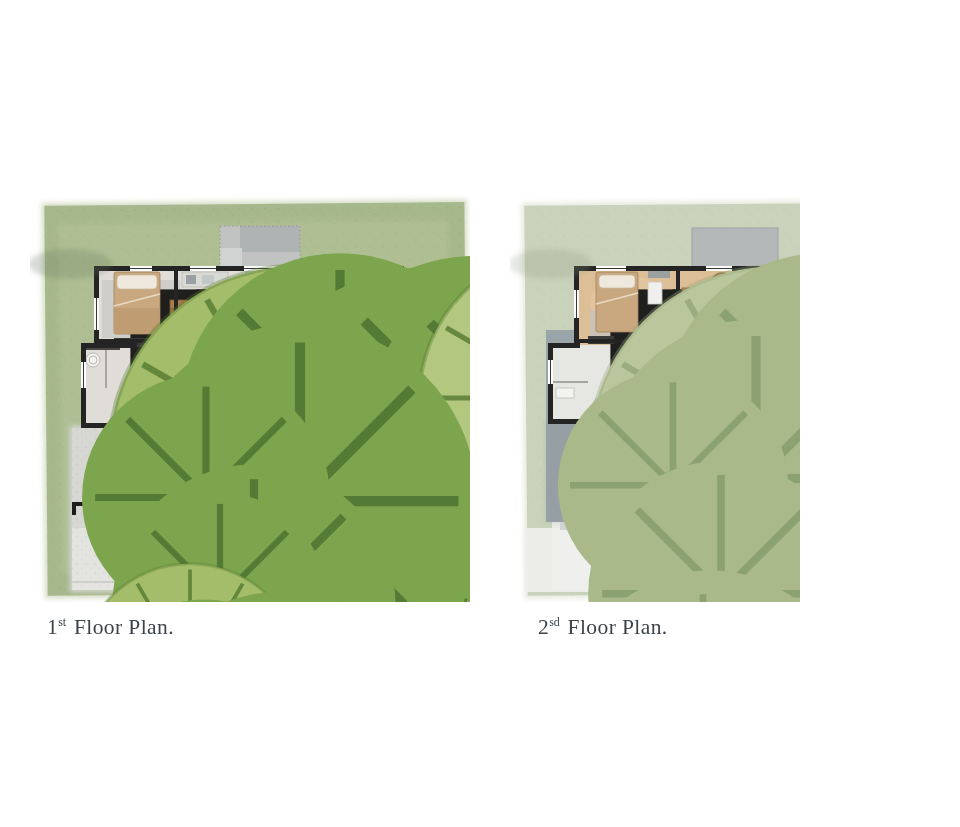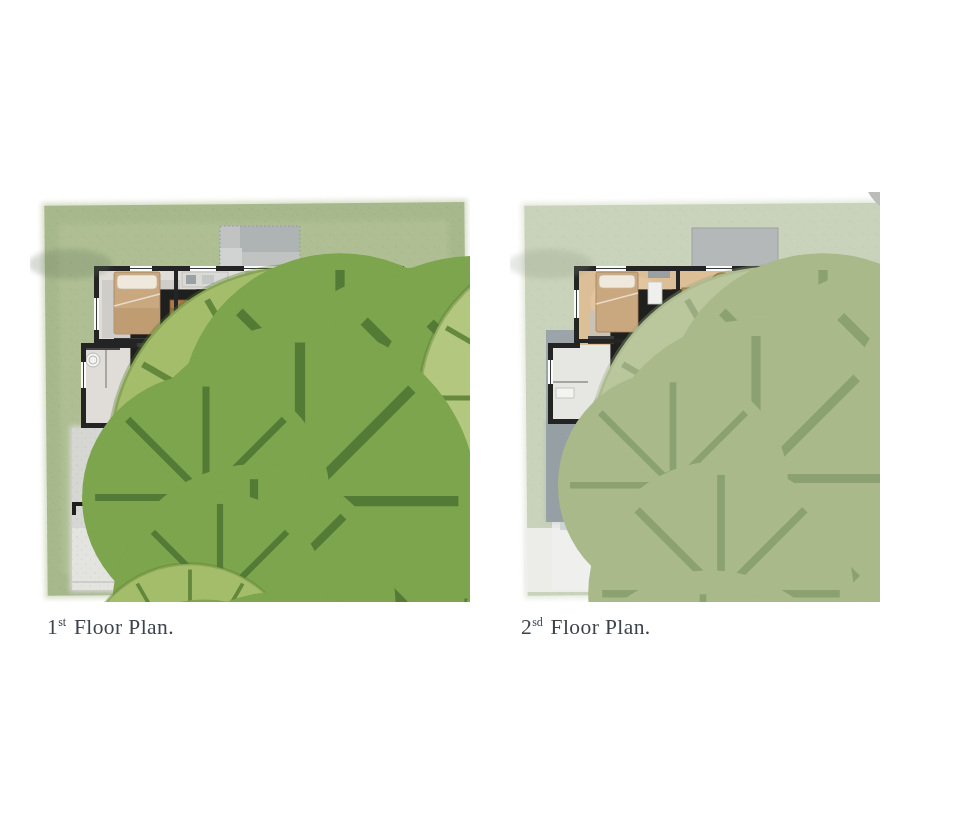--- a/index.html
+++ b/index.html
@@ -1,23 +1,23 @@
 <!DOCTYPE html>
 <html style="--label-text: #3d434b; --wall: #242424; --grass: #a7b88c; --grass-wash: #b9c6a0; --grass-faded: #c9d2ba; --grass-faded-wash: #d6decb; --drive: #d6d6d3; --drive-apron: #e4e4e1; --drive-faded: #e9eae7; --floor-gray: #e0ddd8; --floor-wood: #dcbe97; --floor-wood-dark: #c49c72; --hall-wood: #c9ae87; --wood: #a97c4b; --wood-dark: #7a5530; --bed-tan: #c9a87f; --pillow: #eee8dd; --gold: #b98f3a; --roof-gray: #9aa4a9; --terrace: #7b8287; --step-gray: #b5b9bb; --porch-gray: #c0c3c2; --entry-tile: #a4a9a9; --rug-gray: #bbbab7; --gray-bed: #9e9e9c; --white-fixture: #f5f5f3; --water: #8b98a3; --green-bench: #cdd8a6; --green-pouf: #66936b; --tree-fill: #a4bd6a; --tree-vein: #52792f; --bush-fill: #7ca54d; --bush-vein: #476e2d; --tree-faded-fill: #bac79d; --tree-faded-vein: #94a679; --bush-faded-fill: #a9b989; --bush-faded-vein: #82996a;"><head>
 <meta charset="utf-8">
 <style>
   html,body{margin:0;padding:0;background:#ffffff;}
-  .stage{position:relative;width:880px;height:827px;background:#ffffff;overflow:hidden;
+  .stage{position:relative;width:800px;height:827px;background:#ffffff;overflow:hidden;
          font-family:"Liberation Serif","DejaVu Serif",serif;}
   .plan{position:absolute;width:440px;height:410px;}
   #plan1{left:30px;top:192px;}
   #plan2{left:510px;top:192px;}
   .caption{position:absolute;top:615px;font-size:21.5px;letter-spacing:.4px;color:var(--label-text,#3d434b);}
   #caption1{left:47px;}
-  #caption2{left:521px;}
+  #caption2{left:538px;}
   .caption sup{font-size:12px;letter-spacing:0;margin-right:2px;}
   svg{display:block;}
 </style>
 </head>
 <body>
 
 <div class="stage">
 
   <svg id="plan1" class="plan" viewBox="0 0 440 410">
     <defs>

